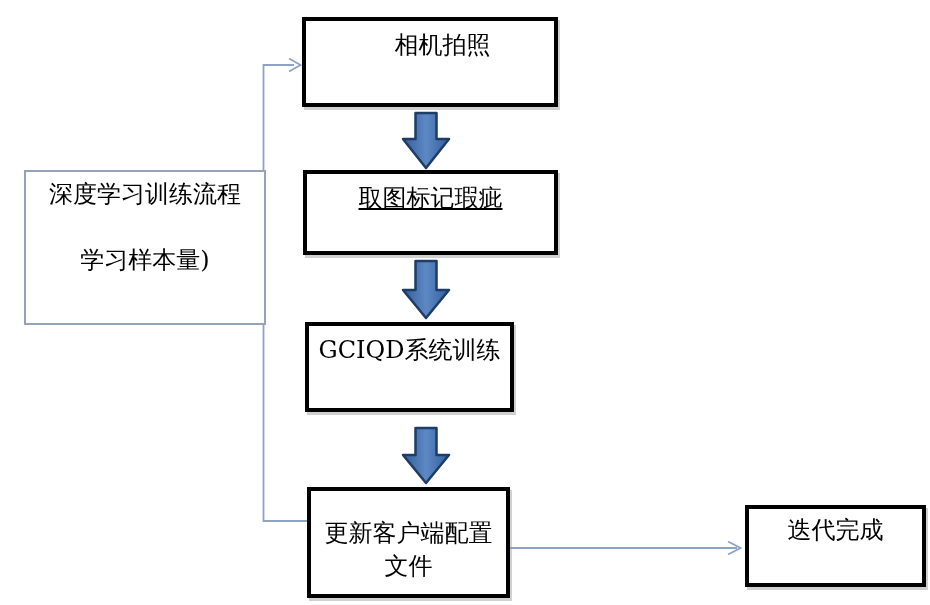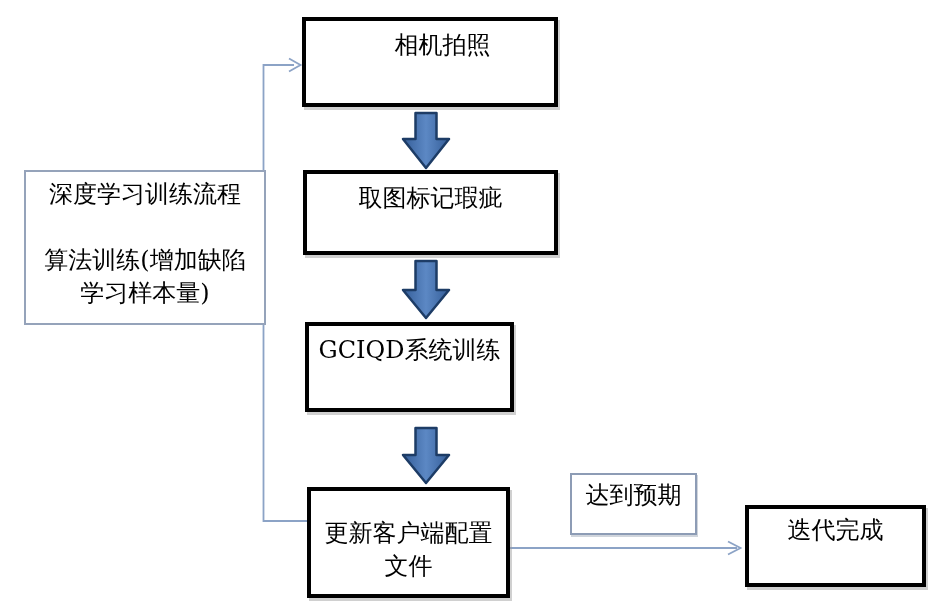--- a/index.html
+++ b/index.html
@@ -29,21 +29,21 @@
   }
   .note-box {
     border: 2px solid #95a3ba;
     margin-left: 20px;
   }
   .soft-box {
     border: 2px solid #8d9cb5;
     box-shadow: 1px 2px 0 rgba(170,178,192,0.55);
   }
   .box-camera   { left: 302px; top: 17px;  width: 256px; height: 90px;  padding-top: 8px; padding-left: 25px; }
-  .box-annotate { left: 303px; top: 170px; width: 255px; height: 85px;  padding-top: 8px; }
+  .box-annotate { left: 303px; top: 170px; width: 255px; height: 85px;  padding-top: 8px; text-decoration: underline; }
   .box-train    { left: 305px; top: 322px; width: 209px; height: 90px;  padding-top: 8px; }
   .box-update   { left: 307px; top: 487px; width: 203px; height: 111px; padding-top: 10px; }
   .box-update .wrap-label {
     width: 182px;
     margin: 16px auto;
     line-height: 33px;
   }
   .box-note     { left: 4px;   top: 170px; width: 242px; height: 155px; padding-top: 6px; }
   .note-line    { line-height: 33px; min-height: 33px; }
   .box-expect   { left: 570px; top: 473px; width: 127px; height: 62px;  padding-top: 4px; }
@@ -83,41 +83,37 @@
     <g fill="url(#blkgrad)" stroke="#1d3c66" stroke-width="2.5" stroke-linejoin="round">
       <polygon points="415.5,113 436.5,113 436.5,139 449,139 426,168 403,139 415.5,139"></polygon>
       <polygon points="415.5,261 436.5,261 436.5,290 449,290 426,318 403,290 415.5,290"></polygon>
       <polygon points="415.5,428 436.5,428 436.5,455 449,455 426,483 403,455 415.5,455"></polygon>
     </g>
   </svg>
 
   <div class="node note-box box-note">
     <div class="note-line">深度学习训练流程</div>
     <div class="note-line"></div>
-    <div class="note-line">算法训练(增加缺陷</div>
     <div class="note-line">学习样本量)</div>
   </div>
 
   <div class="node black-box box-camera">
     <span>相机拍照</span>
   </div>
 
   <div class="node black-box box-annotate">
     <span>取图标记瑕疵</span>
   </div>
 
   <div class="node black-box box-train">
     <span>GCIQD系统训练</span>
   </div>
 
   <div class="node black-box box-update">
     <div class="wrap-label">更新客户端配置文件</div>
   </div>
 
-  <div class="node soft-box box-expect">
-    <span>达到预期</span>
-  </div>
 
   <div class="node black-box box-complete">
     <span>迭代完成</span>
   </div>
 
 </div>
 
 </body></html>

